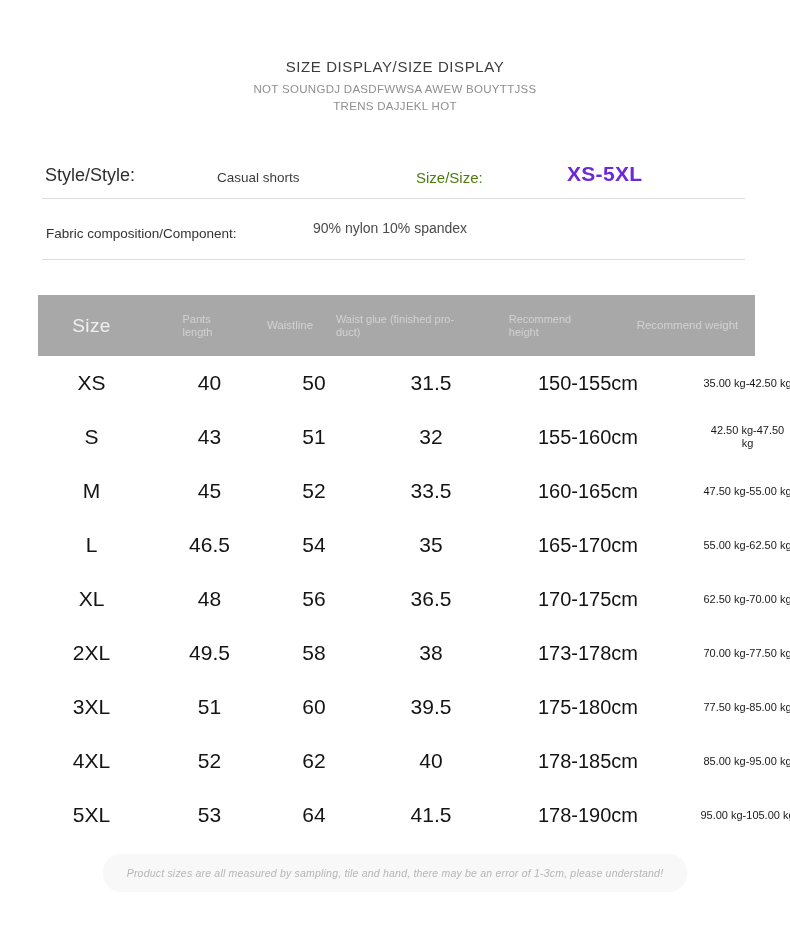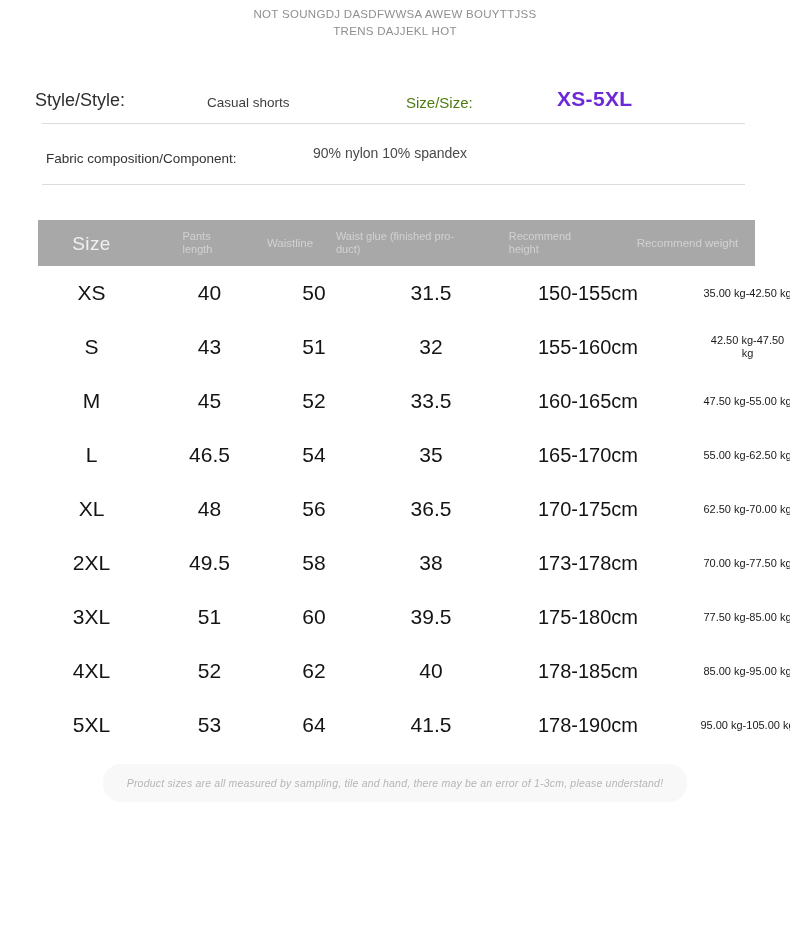--- a/index.html
+++ b/index.html
@@ -21,40 +21,40 @@
 
   .title{
     margin-top:58px;text-align:center;font-size:15px;letter-spacing:.6px;
     color:#3c3c3c;
   }
   .subtitle{
     margin-top:6px;text-align:center;font-size:11.5px;line-height:17px;
     color:var(--muted_text);letter-spacing:.3px;
   }
 
-  .info-line1{position:relative;margin:50px 45px 0 35px;height:33px;}
+  .info-line1{position:relative;margin:50px 45px 0 45px;height:33px;}
   .style-label{position:absolute;left:0;top:0;font-size:18px;color:#2f2f2f;}
   .style-value{position:absolute;left:172px;top:5px;font-size:13.5px;color:#3d3d3d;}
   .size-label{position:absolute;left:371px;top:4px;font-size:15px;color:#4d7c0f;}
   .size-value{position:absolute;left:522px;top:-3px;font-size:21px;font-weight:600;color:#6d28d9;letter-spacing:.3px;}
 
   .rule{height:0;border-top:1px solid var(--divider);margin:0 45px 0 42px;}
 
   .info-line2{position:relative;margin:0 45px;height:60px;}
   .fabric-label{position:absolute;left:1px;top:27px;font-size:13.5px;color:#333333;}
   .fabric-value{position:absolute;left:268px;top:21px;font-size:14px;color:#4a4a4a;}
 
   .size-table{margin:35px 35px 0 38px;width:717px;}
   .grid-row{
     display:grid;
     grid-template-columns:107px 105px 80px 130px 160px 135px;
     align-items:center;
   }
   .table-header{
-    background:var(--header_bg);height:46px;
+    background:var(--header_bg);height:61px;
   }
   .th{
     text-align:center;color:var(--header_text);font-size:11px;line-height:13px;
   }
   .th .wrap{display:inline-block;text-align:left;white-space:pre-line;}
   .th-size{font-size:19px;color:var(--header_text_bright);letter-spacing:.4px;}
   .th-single{font-size:11.5px;}
 
   .data-row{height:54px;gap:12px;}
   .td{text-align:center;font-size:21px;color:#141414;}
@@ -66,20 +66,21 @@
     margin:12px auto 0 auto;width:fit-content;max-width:700px;
     background:var(--note_bg);border-radius:18px;padding:13px 24px;
     font-size:10.5px;color:var(--note_text);letter-spacing:.2px;white-space:nowrap;font-style:italic;
   }
 </style>
 </head>
 <body>
 
 <div class="page">
 
+  <div class="title">SIZE DISPLAY/SIZE DISPLAY</div>
   <div class="subtitle">
     <div>NOT SOUNGDJ DASDFWWSA AWEW BOUYTTJSS</div>
     <div>TRENS DAJJEKL HOT</div>
   </div>
 
   <div class="info-line1">
     <span class="style-label">Style/Style:</span>
     <span class="style-value">Casual shorts</span>
     <span class="size-label">Size/Size:</span>
     <span class="size-value">XS-5XL</span>

